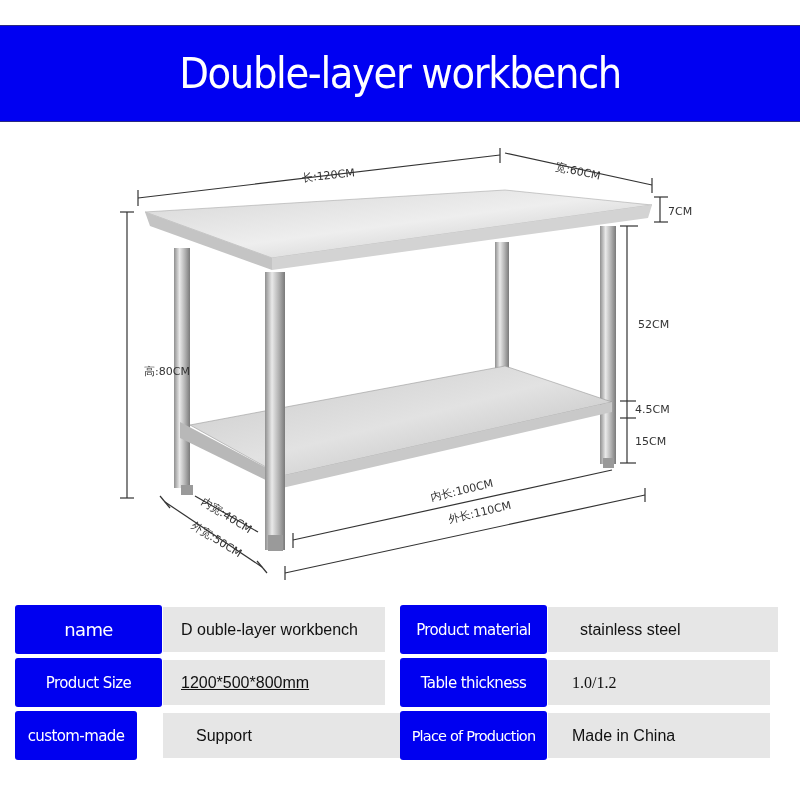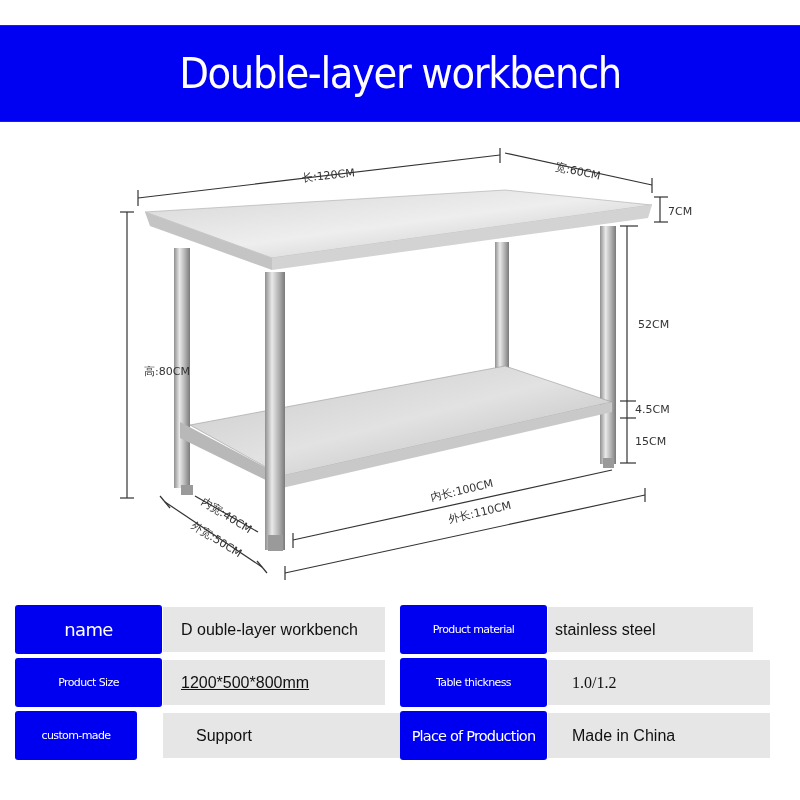--- a/index.html
+++ b/index.html
@@ -2,21 +2,21 @@
 <html><head>
 <meta charset="utf-8">
 <style>
   html, body { margin: 0; padding: 0; background: #ffffff; }
   body { width: 800px; height: 800px; position: relative; overflow: hidden; font-family: "Liberation Sans", sans-serif; }
   .header { position: absolute; left: 0; top: 25px; width: 800px; height: 95px; background: #0000f2; border-top: 1px solid #2a2a80; border-bottom: 1px solid #2a2a80; display: flex; align-items: center; justify-content: center; }
   .header-title { color: #ffffff; font-size: 42px; font-family: "DejaVu Sans", sans-serif; letter-spacing: -1.5px; transform: scaleX(0.92); }
   .diagram { position: absolute; left: 0; top: 130px; width: 800px; height: 460px; }
   .dim-label { position: absolute; font-size: 11px; color: #333; font-family: "DejaVu Sans", sans-serif; white-space: nowrap; }
   .spec-table { position: absolute; left: 0; top: 0; }
-  .cell-label { position: absolute; height: 49px; background: #0000f0; border-radius: 3px; color: #fff; display: flex; align-items: center; justify-content: center; font-family: "DejaVu Sans", sans-serif; font-size: 11px; letter-spacing: -0.6px; white-space: nowrap; }
+  .cell-label { position: absolute; height: 49px; background: #0000f0; border-radius: 3px; color: #fff; display: flex; align-items: center; justify-content: center; font-family: "DejaVu Sans", sans-serif; font-size: 15px; letter-spacing: -0.6px; white-space: nowrap; }
   .cell-label.big { font-size: 18px; }
   .cell-value { position: absolute; height: 45px; background: #e6e6e6; color: #111; display: flex; align-items: center; font-size: 16px; white-space: nowrap; }
 </style>
 </head>
 <body>
 
 <div class="header">
   <span class="header-title">Double-layer workbench</span>
 </div>
 
@@ -103,18 +103,18 @@
 
 <div class="spec-table">
   <div class="cell-label big" style="left:15px;top:605px;width:147px;">name</div>
   <div class="cell-value" style="left:163px;top:607px;width:204px;padding-left:18px;">D ouble-layer workbench</div>
   <div class="cell-label" style="left:15px;top:658px;width:147px;">Product Size</div>
   <div class="cell-value" style="left:163px;top:660px;width:204px;padding-left:18px;text-decoration:underline;">1200*500*800mm</div>
   <div class="cell-label" style="left:15px;top:711px;width:122px;">custom-made</div>
   <div class="cell-value" style="left:163px;top:713px;width:207px;padding-left:33px;">Support</div>
 
   <div class="cell-label" style="left:400px;top:605px;width:147px;">Product material</div>
-  <div class="cell-value" style="left:548px;top:607px;width:198px;padding-left:7px;">stainless steel</div>
+  <div class="cell-value" style="left:548px;top:607px;width:198px;padding-left:32px;">stainless steel</div>
   <div class="cell-label" style="left:400px;top:658px;width:147px;">Table thickness</div>
   <div class="cell-value" style="left:548px;top:660px;width:198px;padding-left:24px;font-family:Liberation Serif, serif;">1.0/1.2</div>
   <div class="cell-label" style="left:400px;top:711px;width:147px;font-size:14.5px;letter-spacing:-0.8px;">Place of Production</div>
   <div class="cell-value" style="left:548px;top:713px;width:198px;padding-left:24px;">Made in China</div>
 </div>
 
 </body></html>

